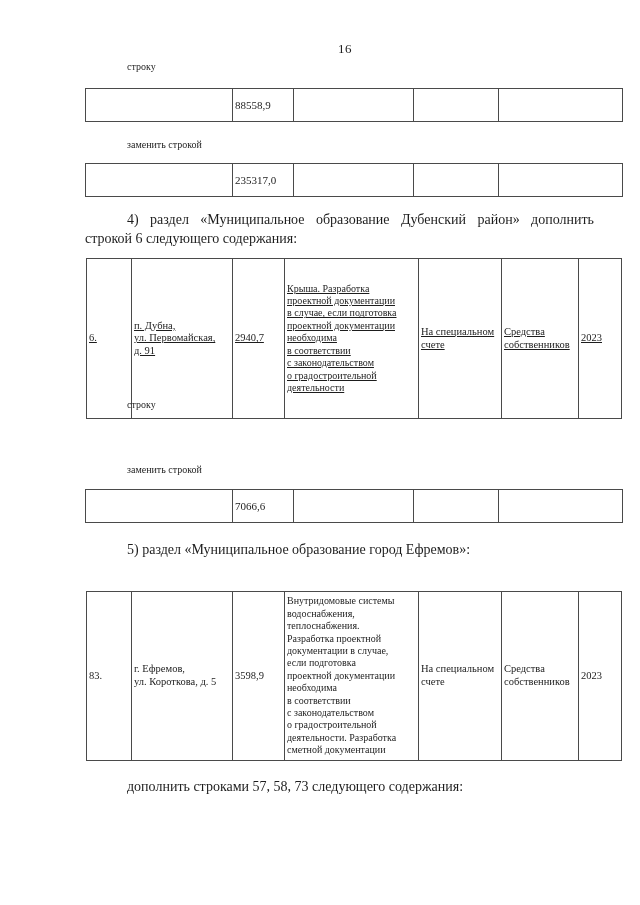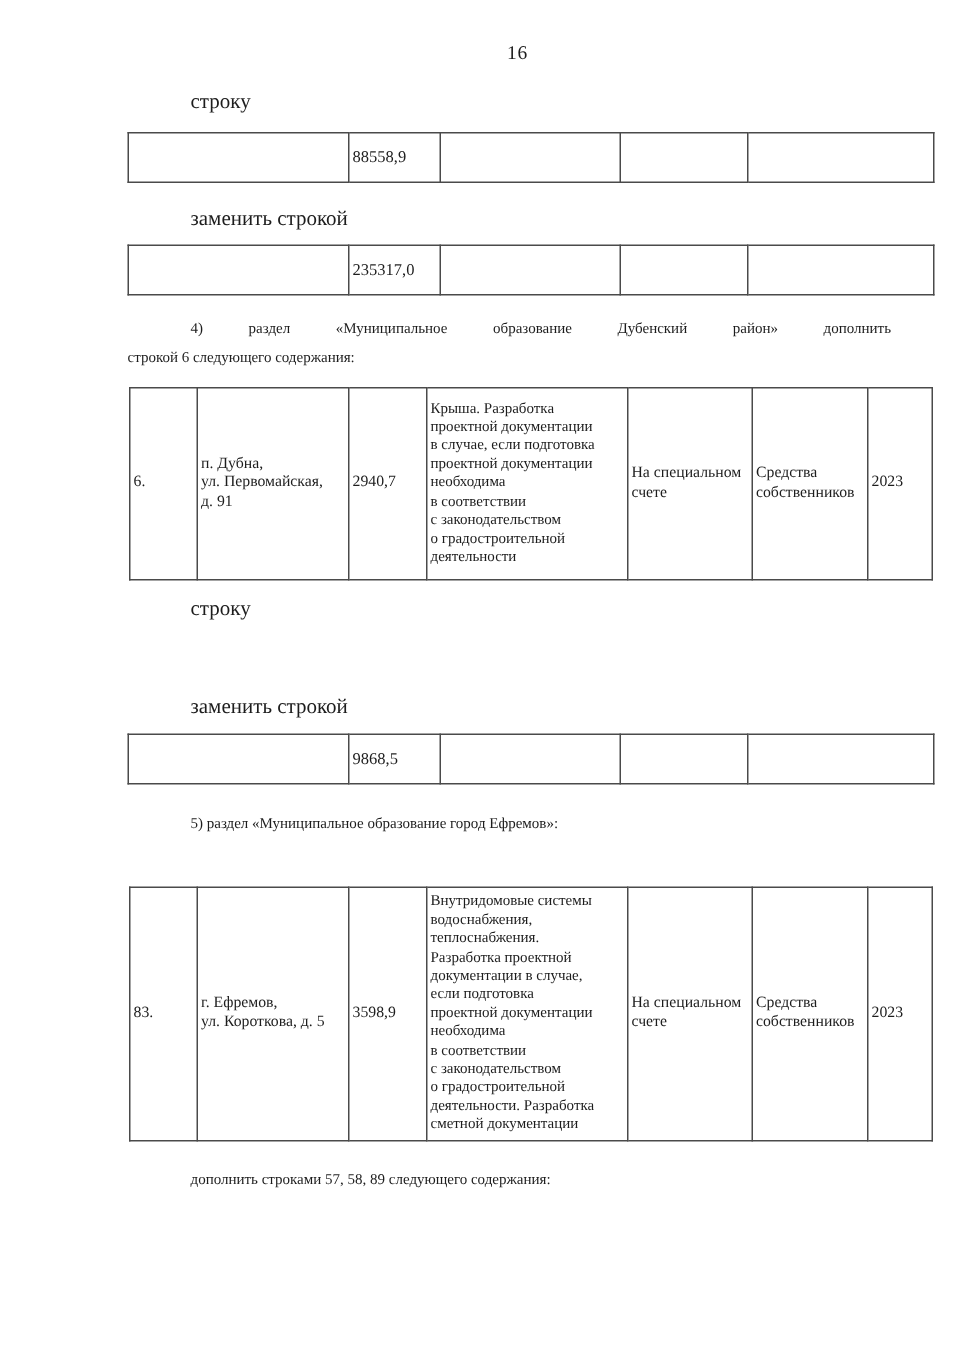--- a/index.html
+++ b/index.html
@@ -12,34 +12,34 @@
   .page {
     position: relative;
     width: 640px;
     height: 905px;
     background: #ffffff;
     overflow: hidden;
   }
   .abs { position: absolute; }
 
   .pageno {
-    top: 27px; left: 105px; width: 480px;
+    top: 41px; left: 105px; width: 480px;
     text-align: center;
     font-size: 13px;
     letter-spacing: 0.5px;
   }
 
   .lbl {
-    font-size: 14px;
+    font-size: 10px;
     white-space: nowrap;
     text-align: center;
   }
 
   .para {
-    font-size: 10px;
+    font-size: 14px;
     line-height: 19px;
   }
   .para .jline {
     text-align: justify;
     text-align-last: justify;
     text-indent: 42px;
   }
 
   table {
     border-collapse: collapse;
@@ -69,21 +69,21 @@
   
   .t-big { width: 535px; }
   .t-big .bc1 { width: 45px; }
   .t-big .bc2 { width: 101px; margin-top: 12px; }
   .t-big .bc3 { width: 52px; }
   .t-big .bc4 { width: 134px; }
   .t-big .bc5 { width: 83px; }
   .t-big .bc6 { width: 77px; }
   .t-big .bc7 { width: 43px; }
   .t-big .desc { font-size: 10px; line-height: 12.4px; }
-  .t-big-1 td { height: 128px; }
+  .t-big-1 td { height: 160px; text-decoration: underline; }
   .t-big-2 td { height: 169px; }
 </style>
 </head>
 <body>
 
 <div class="page">
 
   <div class="abs pageno">16</div>
 
   <div class="abs lbl" style="left:127px; top:61px">строку</div>
@@ -147,21 +147,21 @@
 
   <div class="abs lbl" style="left:127px; top:399px">строку</div>
 
 
   <div class="abs lbl" style="left:127px; top:464px">заменить строкой</div>
 
   <table class="abs t-small" style="left:85px; top:489px">
     <tbody>
         <tr>
       <td class="sc1"></td>
-      <td class="sc2">9868,5</td>
+      <td class="sc2">7066,6</td>
       <td class="sc3"></td>
       <td class="sc4"></td>
       <td class="sc5"></td>
     </tr>
   </tbody>
     </table>
 
   <div class="abs para" style="left:127px; top:541px; width:470px; line-height:18px">
     <div>5) раздел «Муниципальное образование город Ефремов»:</div>
   </div>
@@ -188,15 +188,15 @@
 сметной документации</td>
       <td class="bc5 pre">На специальном
 счете</td>
       <td class="bc6 pre">Средства
 собственников</td>
       <td class="bc7">2023</td>
     </tr>
   </tbody>
     </table>
 
-  <div class="abs para" style="left:127px; top:777px; width:480px">дополнить строками 57, 58, 89 следующего содержания:</div>
+  <div class="abs para" style="left:127px; top:777px; width:480px">дополнить строками 57, 58, 73 следующего содержания:</div>
 
 </div>
 
 </body></html>

